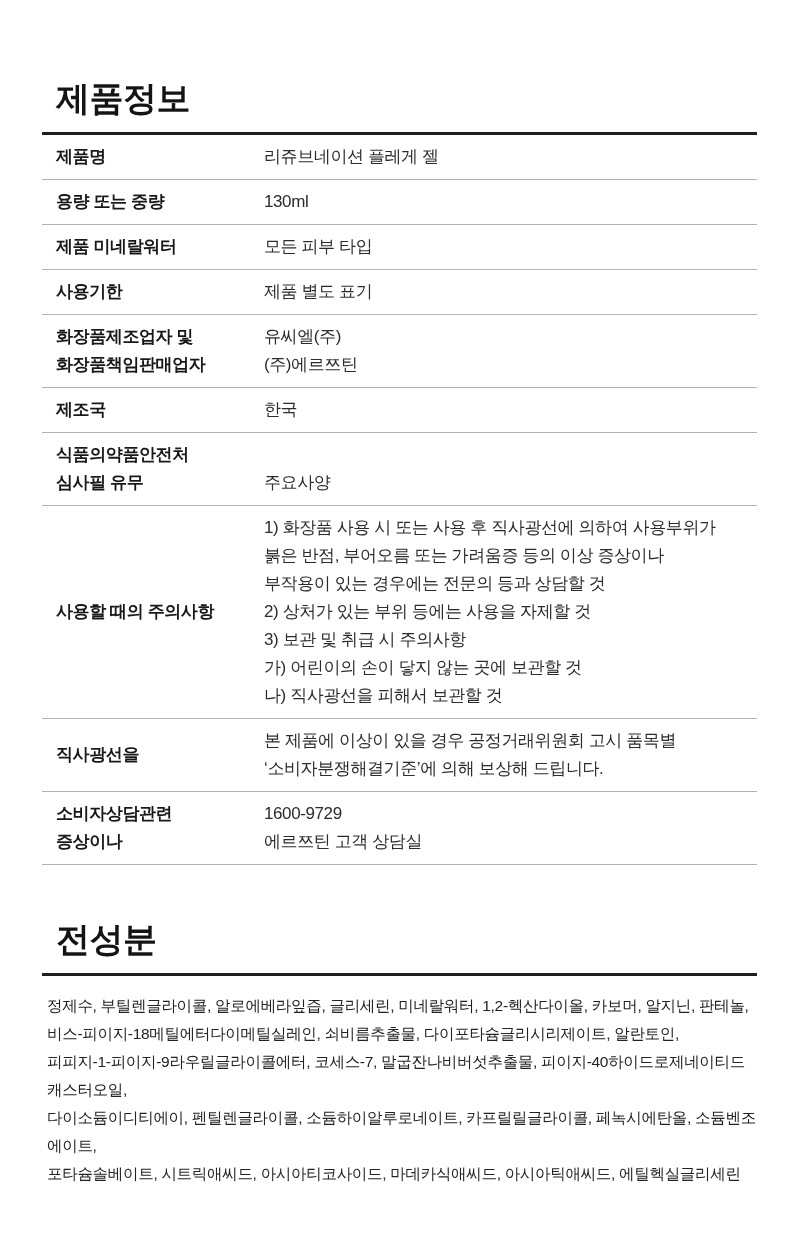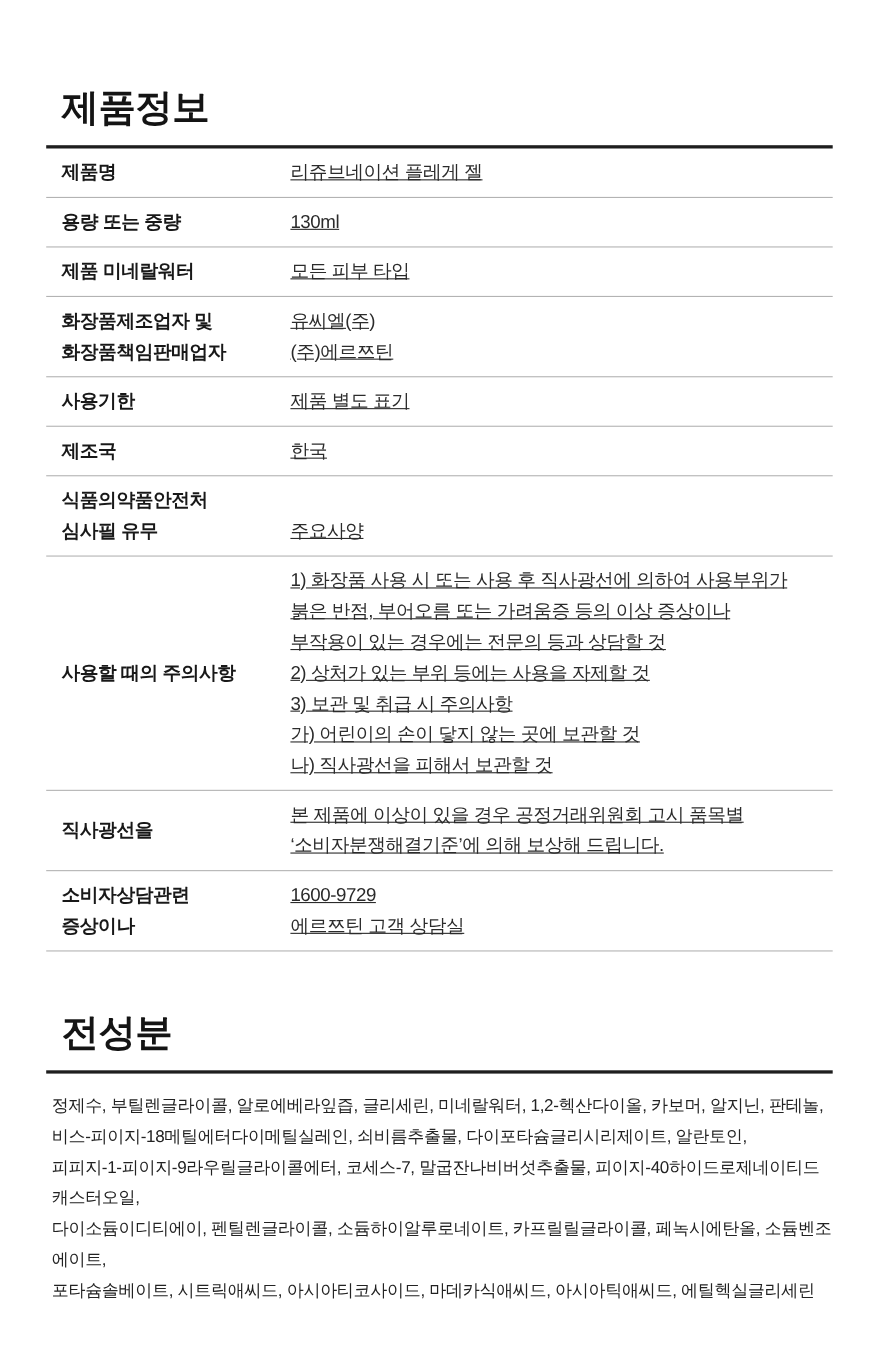--- a/index.html
+++ b/index.html
@@ -48,21 +48,20 @@
     color: #181818;
     white-space: pre-line;
   }
   .info-value {
     flex: 1;
     font-size: 17px;
     line-height: 28px;
     letter-spacing: -0.4px;
     color: #2b2b2b;
     white-space: pre-line;
-    text-decoration: underline;
   }
   .ingredients-section { margin-top: 54px; }
   .ingredients-text {
     margin: 16px 0 0 5px;
     font-size: 15.5px;
     line-height: 28px;
     letter-spacing: -0.3px;
     color: #222222;
     white-space: pre-line;
   }
@@ -85,29 +84,29 @@
     <div class="info-label">용량 또는 중량</div>
     <div class="info-value">130ml</div>
   </div>
 
   <div class="info-row">
     <div class="info-label">제품 미네랄워터</div>
     <div class="info-value">모든 피부 타입</div>
   </div>
 
   <div class="info-row">
+    <div class="info-label">사용기한</div>
+    <div class="info-value">제품 별도 표기</div>
+  </div>
+
+  <div class="info-row">
     <div class="info-label">화장품제조업자 및
 화장품책임판매업자</div>
     <div class="info-value">유씨엘(주)
 (주)에르쯔틴</div>
-  </div>
-
-  <div class="info-row">
-    <div class="info-label">사용기한</div>
-    <div class="info-value">제품 별도 표기</div>
   </div>
 
   <div class="info-row">
     <div class="info-label">제조국</div>
     <div class="info-value">한국</div>
   </div>
 
   <div class="info-row tall">
     <div class="info-label">식품의약품안전처
 심사필 유무</div>

